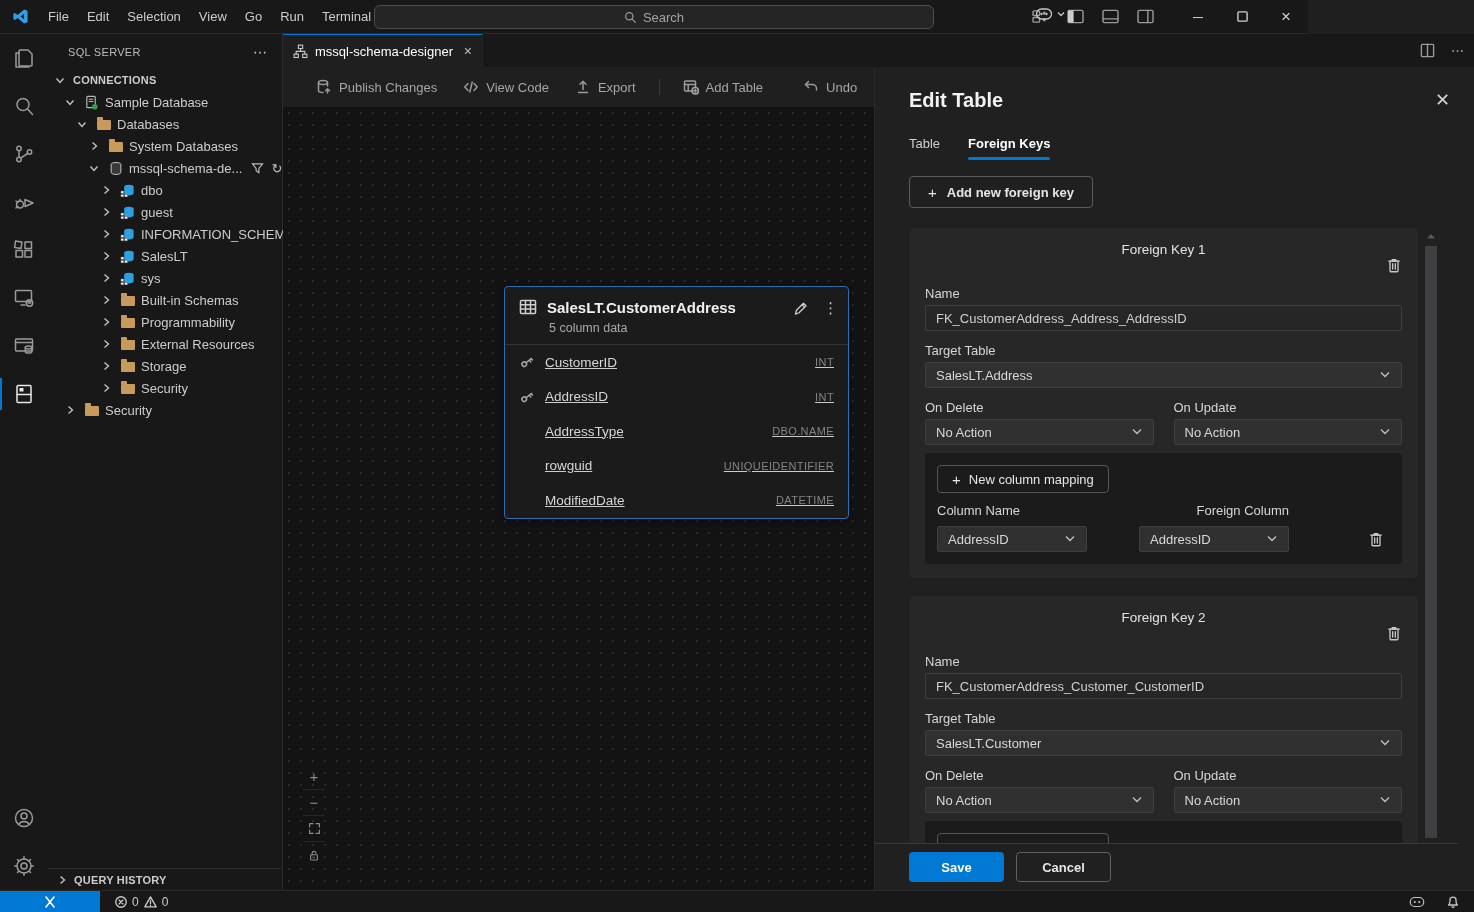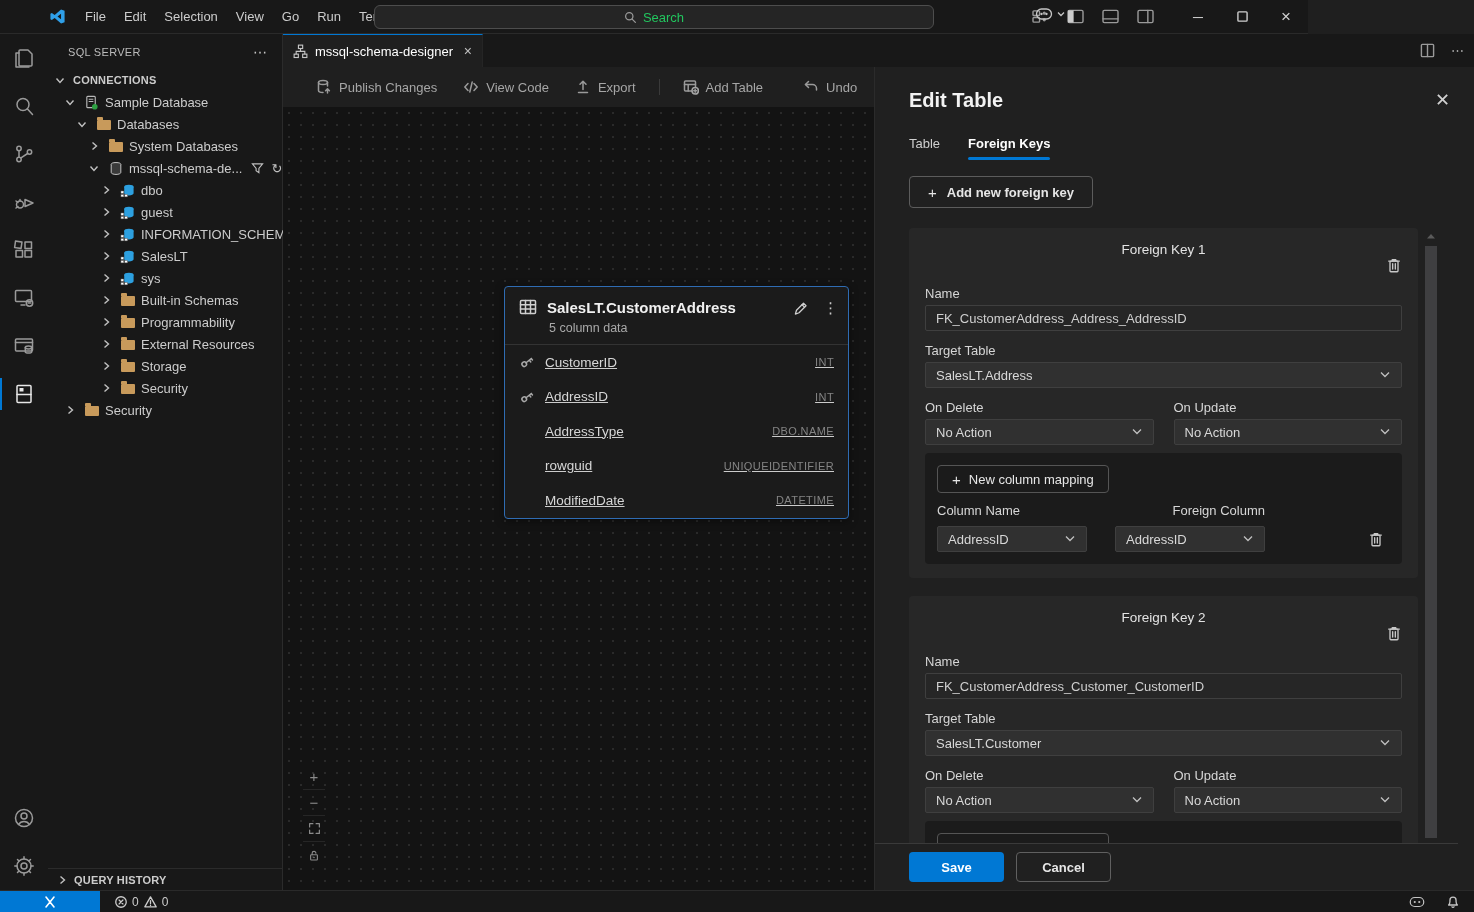--- a/index.html
+++ b/index.html
@@ -3,27 +3,27 @@
 <meta charset="utf-8">
 <style>
   * { margin:0; padding:0; box-sizing:border-box; }
   html,body { width:1474px; height:912px; overflow:hidden; background:#1f1f1f;
     font-family:"Liberation Sans", sans-serif; color:#cccccc; font-size:13px; }
   svg { display:block; }
   .ic { stroke:#9a9a9a; fill:none; stroke-width:1.5; stroke-linecap:round; stroke-linejoin:round; }
 
   
   .titlebar { position:absolute; top:0; left:0; width:1308px; height:34px; background:#181818;
-    display:flex; align-items:center; border-bottom:1px solid #2a2a2a; z-index:30;padding-left:37px;}
+    display:flex; align-items:center; border-bottom:1px solid #2a2a2a; z-index:30;}
   .vslogo { margin:0 10px 0 12px; }
   .menu-item { padding:0 9px; height:24px; line-height:24px; color:#cccccc; border-radius:5px; }
   .nav-arrow { color:#c0c0c0; font-size:15px; padding:0 8px; }
   .searchbox { position:absolute; left:50%; transform:translateX(-50%); top:5px; width:560px; height:24px;
     background:#252525; border:1px solid #4d4d4d; border-radius:6px; display:flex; align-items:center;
-    justify-content:center; gap:6px; color:#22c55e; }
+    justify-content:center; gap:6px; color:#a3a3a3; }
   .copilot-tb { position:absolute; left:1034px; top:6px; display:flex; align-items:center; gap:2px; color:#c5c5c5;}
   .tb-right { margin-left:auto; display:flex; align-items:center; height:100%; }
   .layouts { display:flex; align-items:center; gap:18px; margin-right:22px; }
   .winbtn { width:44px; height:34px; display:flex; align-items:center; justify-content:center; color:#d0d0d0; font-size:14px;}
 
   
   .statusbar { position:absolute; left:0; bottom:0; width:1474px; height:22px; background:#181818;
     border-top:1px solid #2a2a2a; display:flex; align-items:center; font-size:12px; z-index:30;}
   .remote-badge { width:100px; height:22px; background:#0078d4; display:flex; align-items:center; justify-content:center;}
   .sb-group { display:flex; align-items:center; gap:4px; margin-left:14px; color:#cccccc;}
@@ -118,21 +118,21 @@
   .finput { margin-top:4px; height:26px; background:#262626; border:1px solid #3f3f3f; border-radius:2px;
     display:flex; align-items:center; padding:0 10px; color:#cfcfcf; }
   .dd { margin-top:4px; height:26px; background:#303030; border:1px solid #3f3f3f; border-radius:2px;
     display:flex; align-items:center; padding:0 10px; color:#d8d8d8; }
   .dd .ddchev { margin-left:auto; color:#c0c0c0; }
   .two-col { display:flex; gap:20px; }
   .two-col > div { flex:1; }
 
   .map-card { margin-top:8px; background:#1b1b1b; border-radius:4px; padding:12px; }
   .map-btn { height:28px; padding:0 14px; font-weight:normal; border-color:#555; gap:8px;}
-  .map-grid { display:flex; gap:28px; margin-top:10px; }
+  .map-grid { display:flex; gap:52px; margin-top:10px; }
   .map-colgroup { width:150px; }
   .map-trash { margin-left:auto; align-self:flex-end; margin-bottom:4px; margin-right:6px;}
 
   .panel-footer { position:absolute; left:0; right:16px; bottom:0; height:47px; border-top:1px solid #3a3a3a;
     display:flex; align-items:center; gap:12px; padding-left:34px; background:#202020;}
   .btn-save { height:30px; width:95px; background:#0078d4; color:#ffffff; font-weight:bold;
     border:none; border-radius:4px; display:flex; align-items:center; justify-content:center;}
   .btn-cancel { height:30px; width:95px; background:transparent; color:#e6e6e6; font-weight:bold;
     border:1px solid #606060; border-radius:4px; display:flex; align-items:center; justify-content:center;}
 

